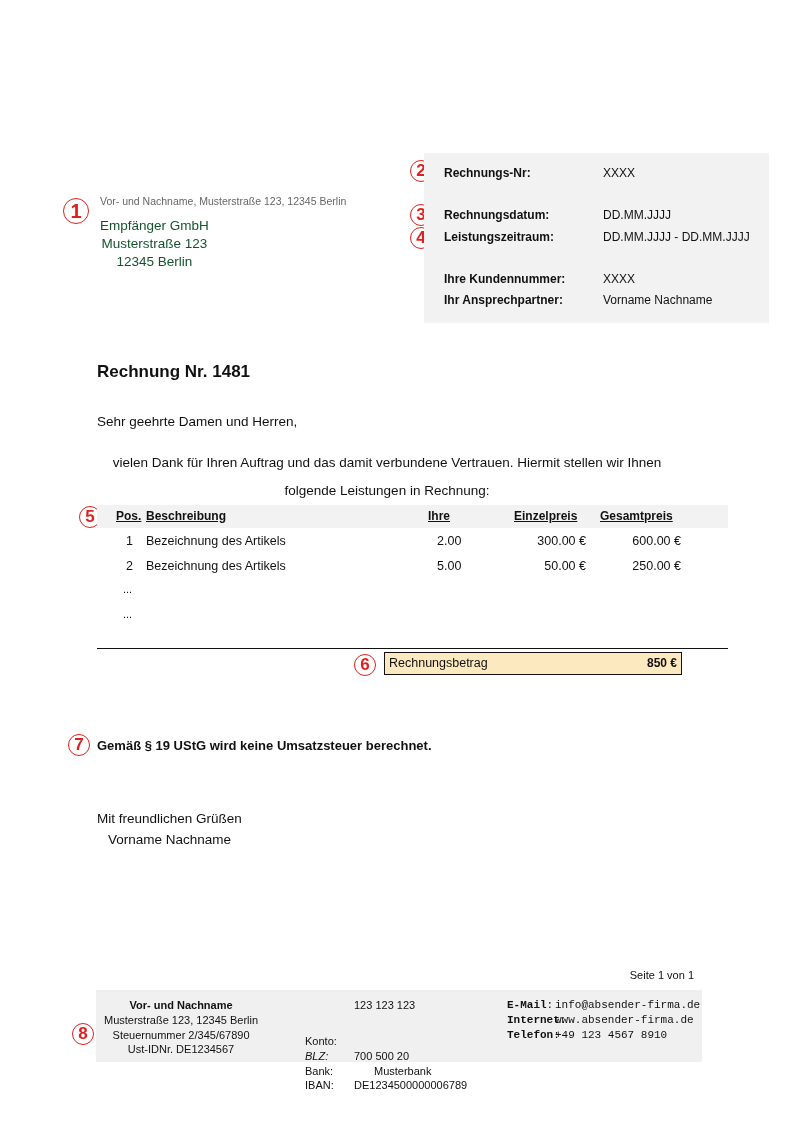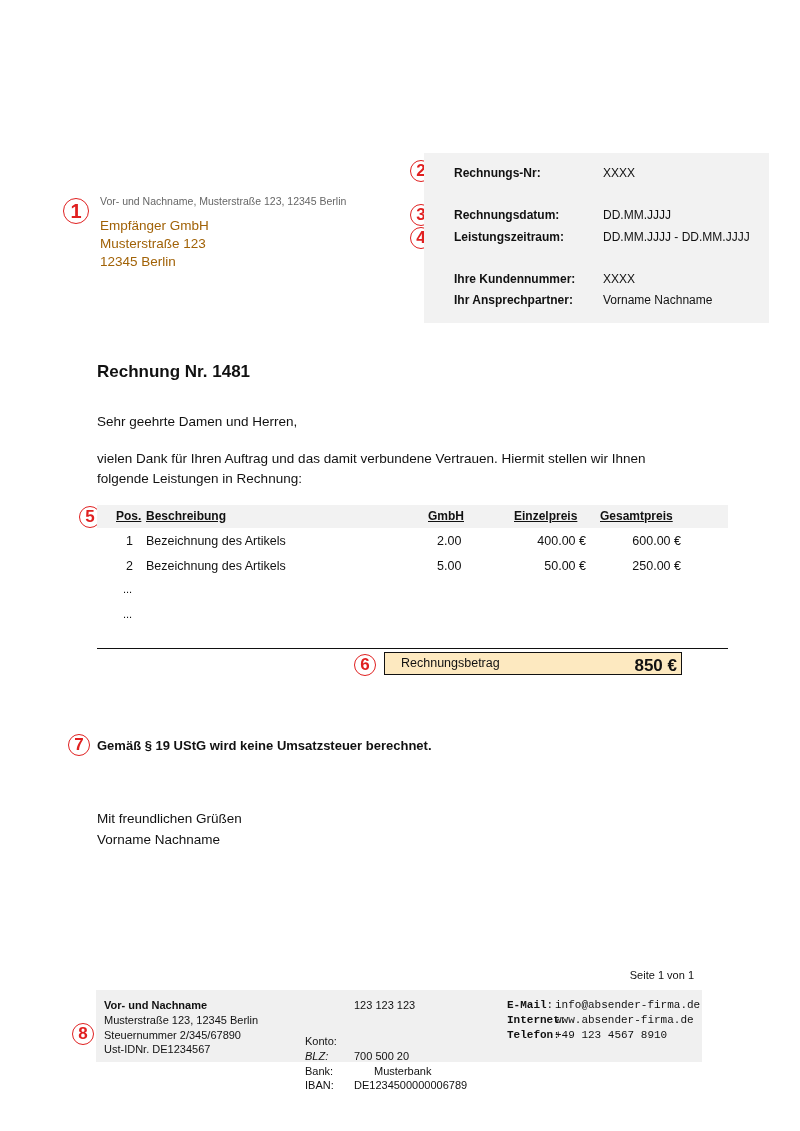--- a/index.html
+++ b/index.html
@@ -1,49 +1,49 @@
 <!DOCTYPE html>
 <html><head>
 <meta charset="utf-8">
 <style>
   html, body { margin: 0; padding: 0; background: #ffffff; }
   body { width: 800px; height: 1131px; position: relative; overflow: hidden;
          font-family: "Liberation Sans", sans-serif; color: #111; }
-  .abs { position: absolute; }
+  .abs { position: absolute; text-align: center; }
   .marker { position: absolute; width: 20px; height: 20px; border: 1.6px solid #e02020;
             border-radius: 50%; color: #e02020; font-weight: bold; font-size: 17px;
             line-height: 20px; text-align: center; font-family: "Liberation Sans", sans-serif; }
   .marker.big { width: 24px; height: 24px; line-height: 24px; font-size: 20px; }
 
   
   .sender-line { left: 100px; top: 195px; font-size: 10.5px; color: #666; }
-  .recipient { left: 100px; top: 217px; font-size: 13.5px; line-height: 18px; color: #a16207; }
+  .recipient { left: 100px; top: 217px; font-size: 13.5px; line-height: 18px; color: #14532d; }
 
   
   .infobox { left: 424px; top: 153px; width: 345px; height: 170px; background: #f2f2f2; }
   .info-row { position: absolute; left: 444px; font-size: 12px; }
-  .info-label { position: absolute; left: 10px; font-weight: bold; white-space: nowrap; }
+  .info-label { position: absolute; left: 0; font-weight: bold; white-space: nowrap; }
   .info-value { position: absolute; left: 159px; white-space: nowrap; text-align: center; }
 
   
   .title { left: 97px; top: 362px; font-size: 17px; font-weight: bold; }
   .greeting { left: 97px; top: 414px; font-size: 13.5px; }
-  .intro { left: 97px; top: 449px; width: 580px; font-size: 13.5px; line-height: 20px; }
+  .intro { left: 97px; top: 449px; width: 580px; font-size: 13.5px; line-height: 28px; }
 
   
   .thead-bg { left: 97px; top: 505px; width: 631px; height: 23px; background: #f2f2f2; }
   .th { position: absolute; top: 509px; font-size: 12px; font-weight: bold; text-decoration: underline; white-space: nowrap; }
   .td { position: absolute; font-size: 12.5px; white-space: nowrap; }
   .right { text-align: right; }
   .rule { left: 97px; top: 648px; width: 631px; height: 0; border-top: 1.5px solid #111; }
 
   .total-box { left: 384px; top: 652px; width: 298px; height: 23px; background: #fde9c0;
                border: 1.5px solid #111; box-sizing: border-box; }
-  .total-label { position: absolute; left: 4px; top: 3px; font-size: 12.5px; margin-left: 12px; }
-  .total-value { position: absolute; right: 4px; top: 3px; font-size: 17px; font-weight: bold; }
+  .total-label { position: absolute; left: 4px; top: 3px; font-size: 12.5px; }
+  .total-value { position: absolute; right: 4px; top: 3px; font-size: 12px; font-weight: bold; }
 
   .tax-note { left: 97px; top: 738px; font-size: 13px; font-weight: bold; }
   .closing { left: 97px; top: 808px; font-size: 13.5px; line-height: 21px; }
 
   .page-num { right: 106px; top: 969px; font-size: 11px; }
 
   
   .footer { left: 96px; top: 990px; width: 606px; height: 72px; background: #f0f0f0; }
   .fcol { position: absolute; top: 998px; font-size: 11px; line-height: 14.8px; white-space: nowrap; }
   .fcol .row { display: flex; }
@@ -90,29 +90,29 @@
   <span class="info-value">Vorname Nachname</span>
 </div>
 
 <div class="abs title">Rechnung Nr. 1481</div>
 <div class="abs greeting">Sehr geehrte Damen und Herren,</div>
 <div class="abs intro">vielen Dank für Ihren Auftrag und das damit verbundene Vertrauen. Hiermit stellen wir Ihnen folgende Leistungen in Rechnung:</div>
 
 <div class="abs thead-bg"></div>
 <div class="th" style="left:116px;">Pos.</div>
 <div class="th" style="left:146px;">Beschreibung</div>
-<div class="th" style="left:428px;">GmbH</div>
+<div class="th" style="left:428px;">Ihre</div>
 <div class="th" style="left:514px;">Einzelpreis</div>
 <div class="th" style="left:600px;">Gesamtpreis</div>
 
 <div>
   <div class="td right" style="left:110px; width:23px; top:534px;">1</div>
   <div class="td" style="left:146px; top:534px;">Bezeichnung des Artikels</div>
   <div class="td" style="left:437px; top:534px;">2.00</div>
-  <div class="td right" style="left:490px; width:96px; top:534px;">400.00 €</div>
+  <div class="td right" style="left:490px; width:96px; top:534px;">300.00 €</div>
   <div class="td right" style="left:585px; width:96px; top:534px;">600.00 €</div>
 </div>
 <div>
   <div class="td right" style="left:110px; width:23px; top:559px;">2</div>
   <div class="td" style="left:146px; top:559px;">Bezeichnung des Artikels</div>
   <div class="td" style="left:437px; top:559px;">5.00</div>
   <div class="td right" style="left:490px; width:96px; top:559px;">50.00 €</div>
   <div class="td right" style="left:585px; width:96px; top:559px;text-align:right;">250.00 €</div>
 </div>
 <div class="td" style="left:123px; top:583px; font-size:11px;">...</div>
@@ -128,21 +128,21 @@
 <div class="abs tax-note">Gemäß § 19 UStG wird keine Umsatzsteuer berechnet.</div>
 
 <div class="abs closing">
   <div>Mit freundlichen Grüßen</div>
   <div>Vorname Nachname</div>
 </div>
 
 <div class="abs page-num">Seite 1 von 1</div>
 
 <div class="abs footer"></div>
-<div class="fcol" style="left:104px;">
+<div class="fcol" style="left:104px;text-align:center;">
   <div style="font-weight:bold;">Vor- und Nachname</div>
   <div>Musterstraße 123, 12345 Berlin</div>
   <div>Steuernummer 2/345/67890</div>
   <div>Ust-IDNr. DE1234567</div>
 </div>
 <div class="fcol" style="left:305px;">
   <div class="row">
       <span class="lab" style="width:49px;margin-top:36px;">Konto:</span>
       <span>123 123 123</span>
     </div>

